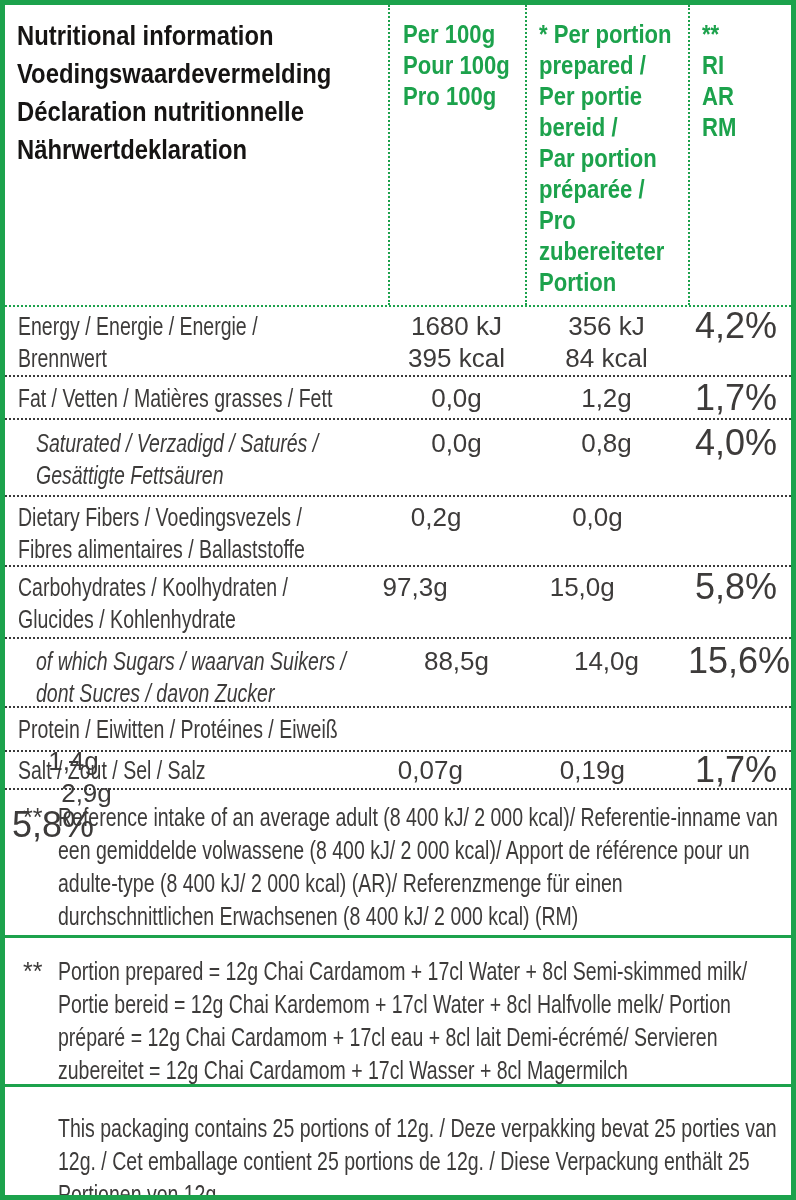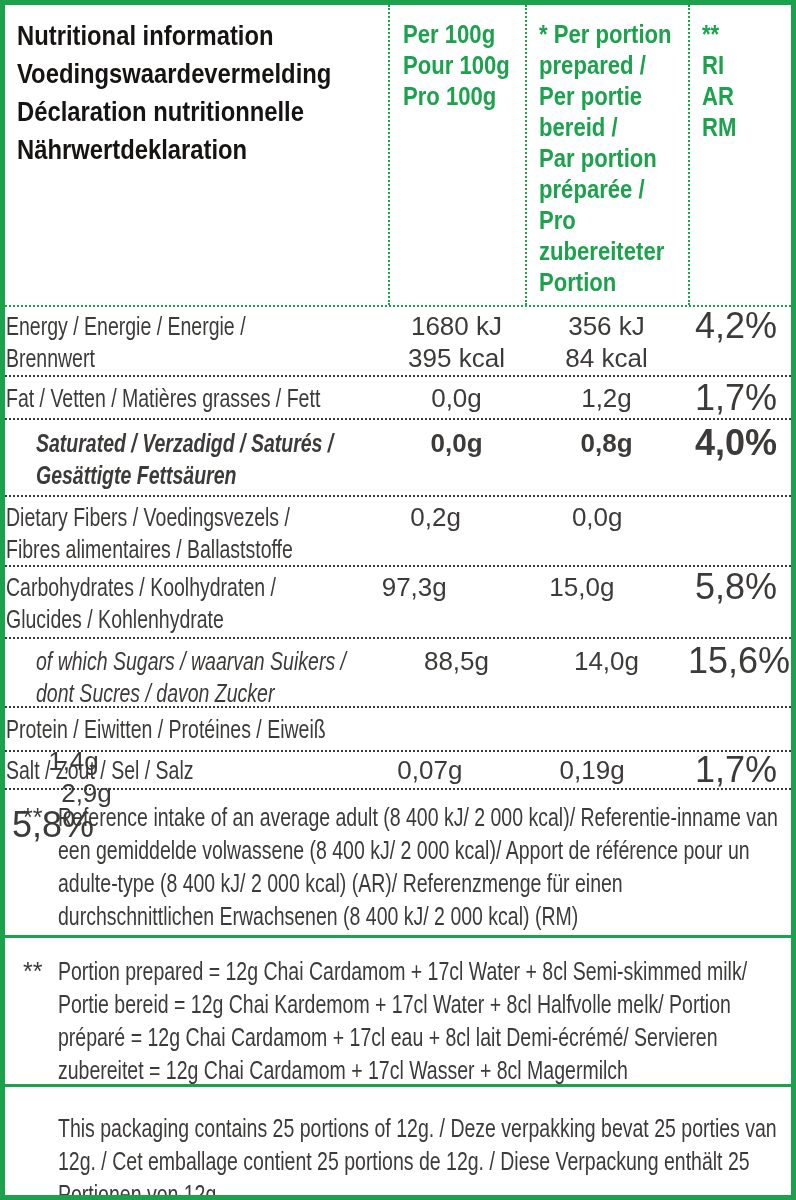--- a/index.html
+++ b/index.html
@@ -25,27 +25,27 @@
   .hc-label{width:383px;padding:12px 6px 0 12px;}
   .hc-c2{width:137px;border-left:2px dotted #1ca24c;padding:14px 0 0 13px;}
   .hc-c3{width:163px;border-left:2px dotted #1ca24c;padding:14px 0 0 12px;}
   .hc-c4{width:103px;border-left:2px dotted #1ca24c;padding:14px 0 0 12px;}
   .title{font-size:28px;line-height:38px;font-weight:bold;color:#161413;}
   .ghead{font-size:26px;line-height:31px;font-weight:bold;color:#1ca24c;}
 
   
   .row{display:flex;border-bottom:2px dotted #3a3a3a;}
   .c{height:100%;}
-  .lab{width:383px;padding-left:1px;padding-right:4px;font-size:25px;line-height:32px;}
+  .lab{width:383px;padding-left:13px;padding-right:4px;font-size:25px;line-height:32px;}
   .v2{width:137px;text-align:center;font-size:26px;line-height:32px;white-space:pre-line;}
   .v3{width:163px;text-align:center;font-size:26px;line-height:32px;white-space:pre-line;}
   .ri{width:103px;text-align:right;padding-right:14px;font-size:36px;line-height:32px;}
   .r0{height:70px;padding-top:3px;}
   .r1{height:43px;padding-top:5px;justify-content:center;}
-  .r2{height:77px;padding-top:7px;font-weight:bold;}
+  .r2{height:77px;padding-top:7px;}
   .r3{height:70px;padding-top:4px;gap:28px;}
   .r4{height:72px;padding-top:4px;gap:48px;}
   .r5{height:69px;padding-top:6px;}
   .r6{height:44px;padding-top:5px;flex-direction:column;}
   .r7{height:38px;padding-top:2px;gap:32px;}
   .sub .lab{padding-left:31px;font-style:italic;}
 
   
   .fn{display:flex;}
   .fn1{height:148px;border-bottom:3px solid #1ca24c;padding-top:11px;}

